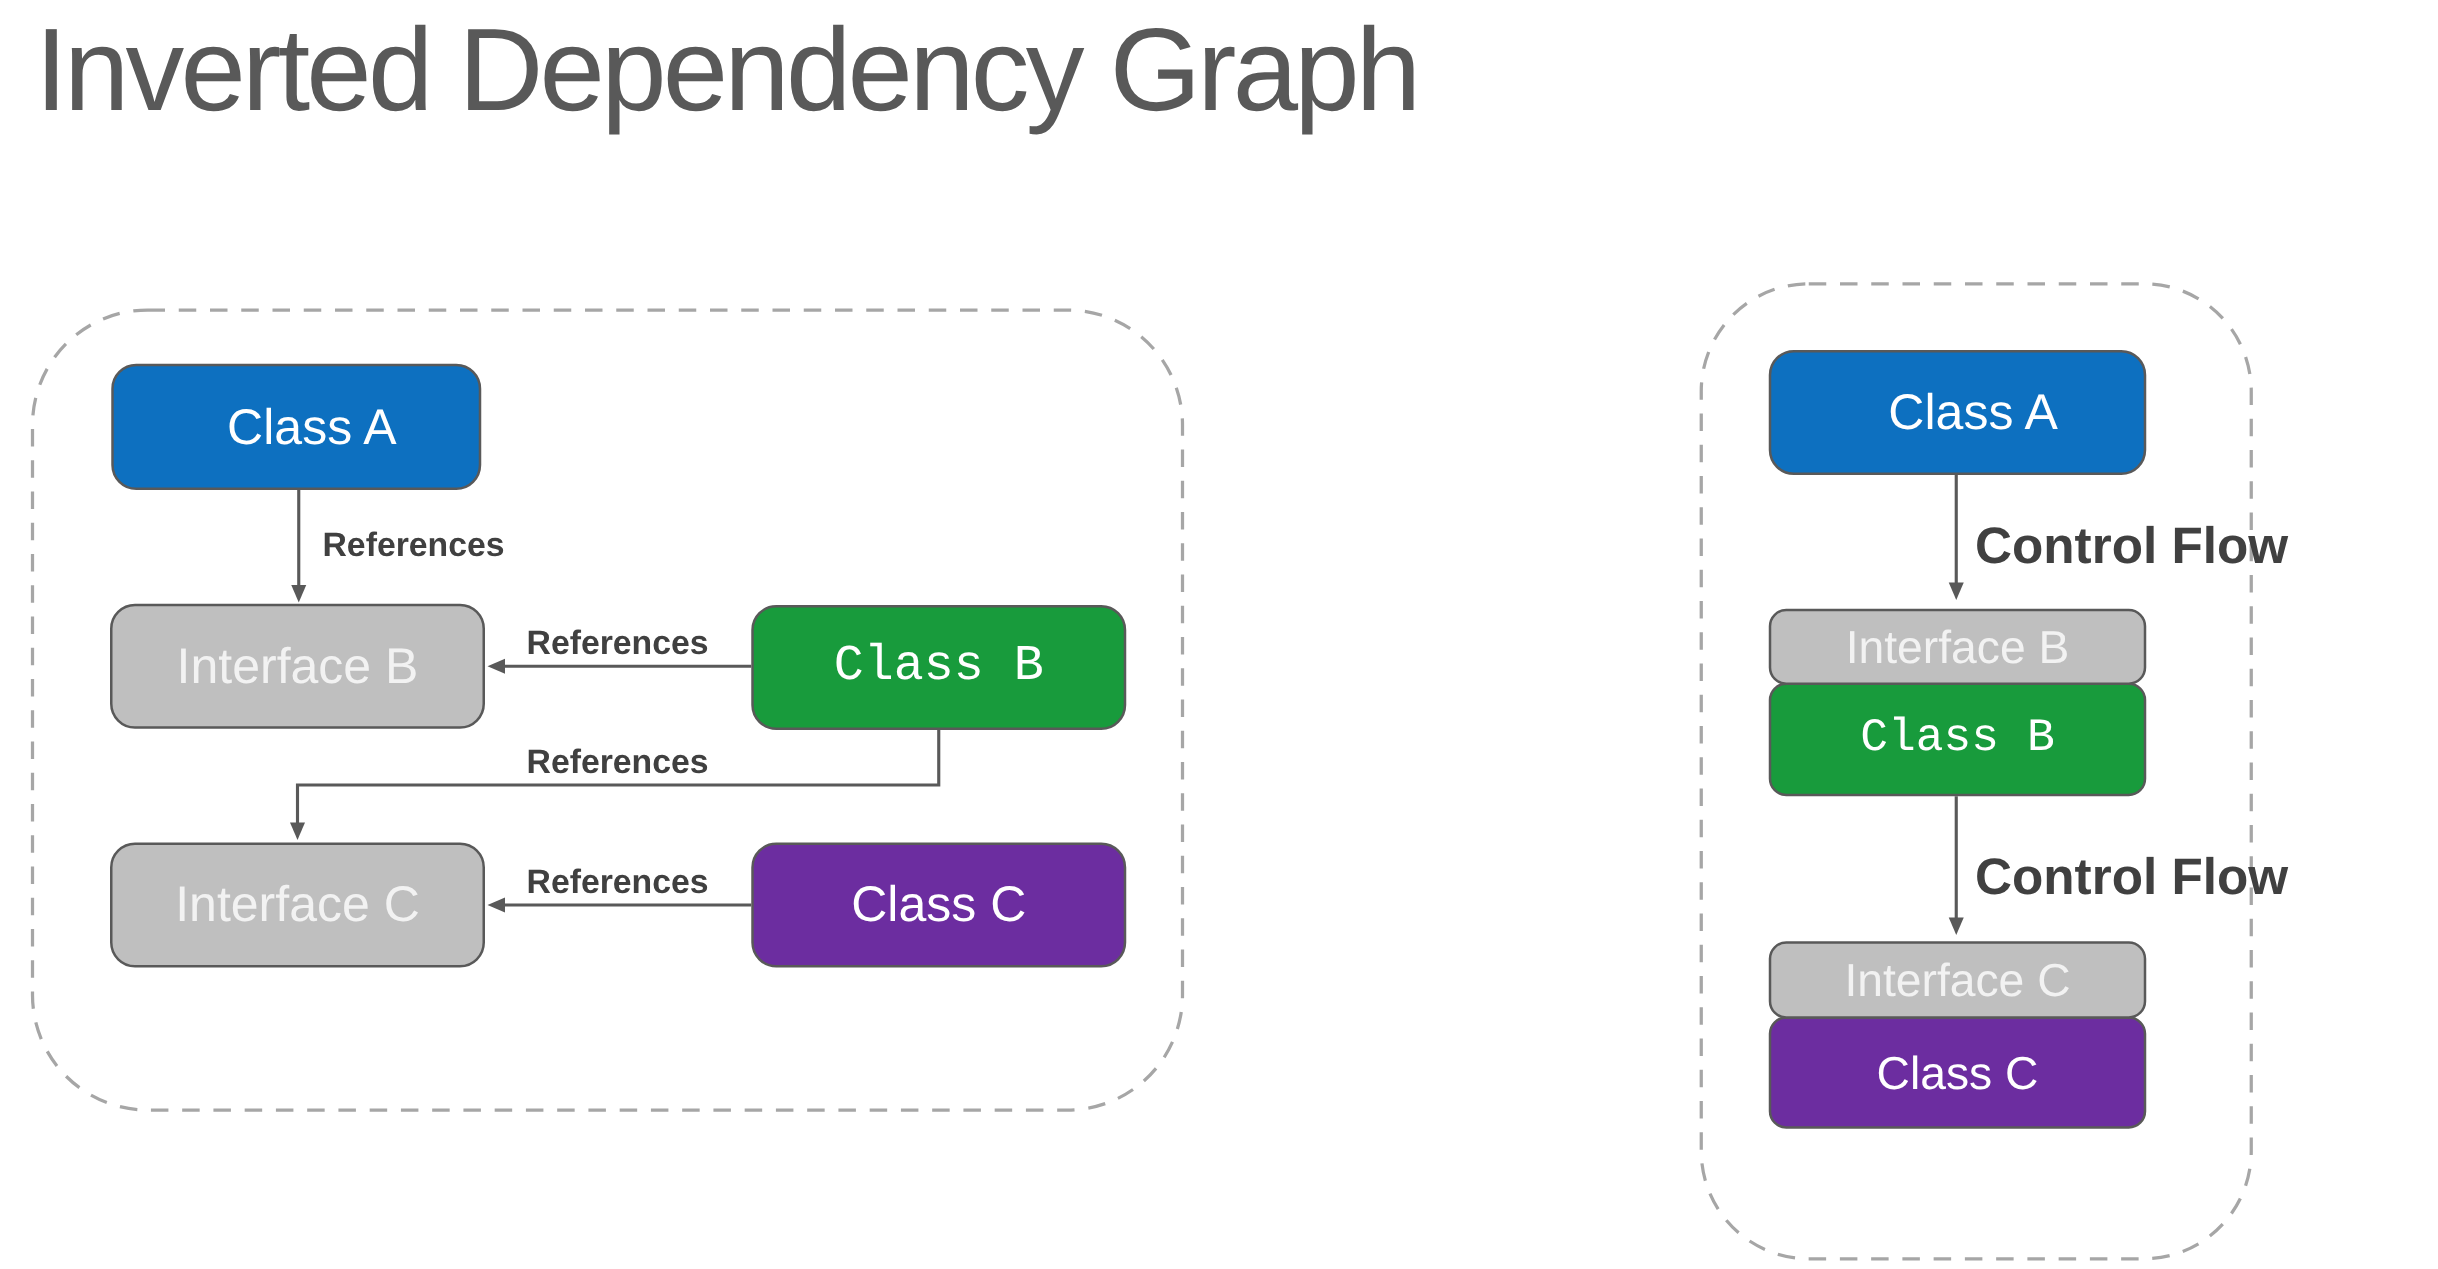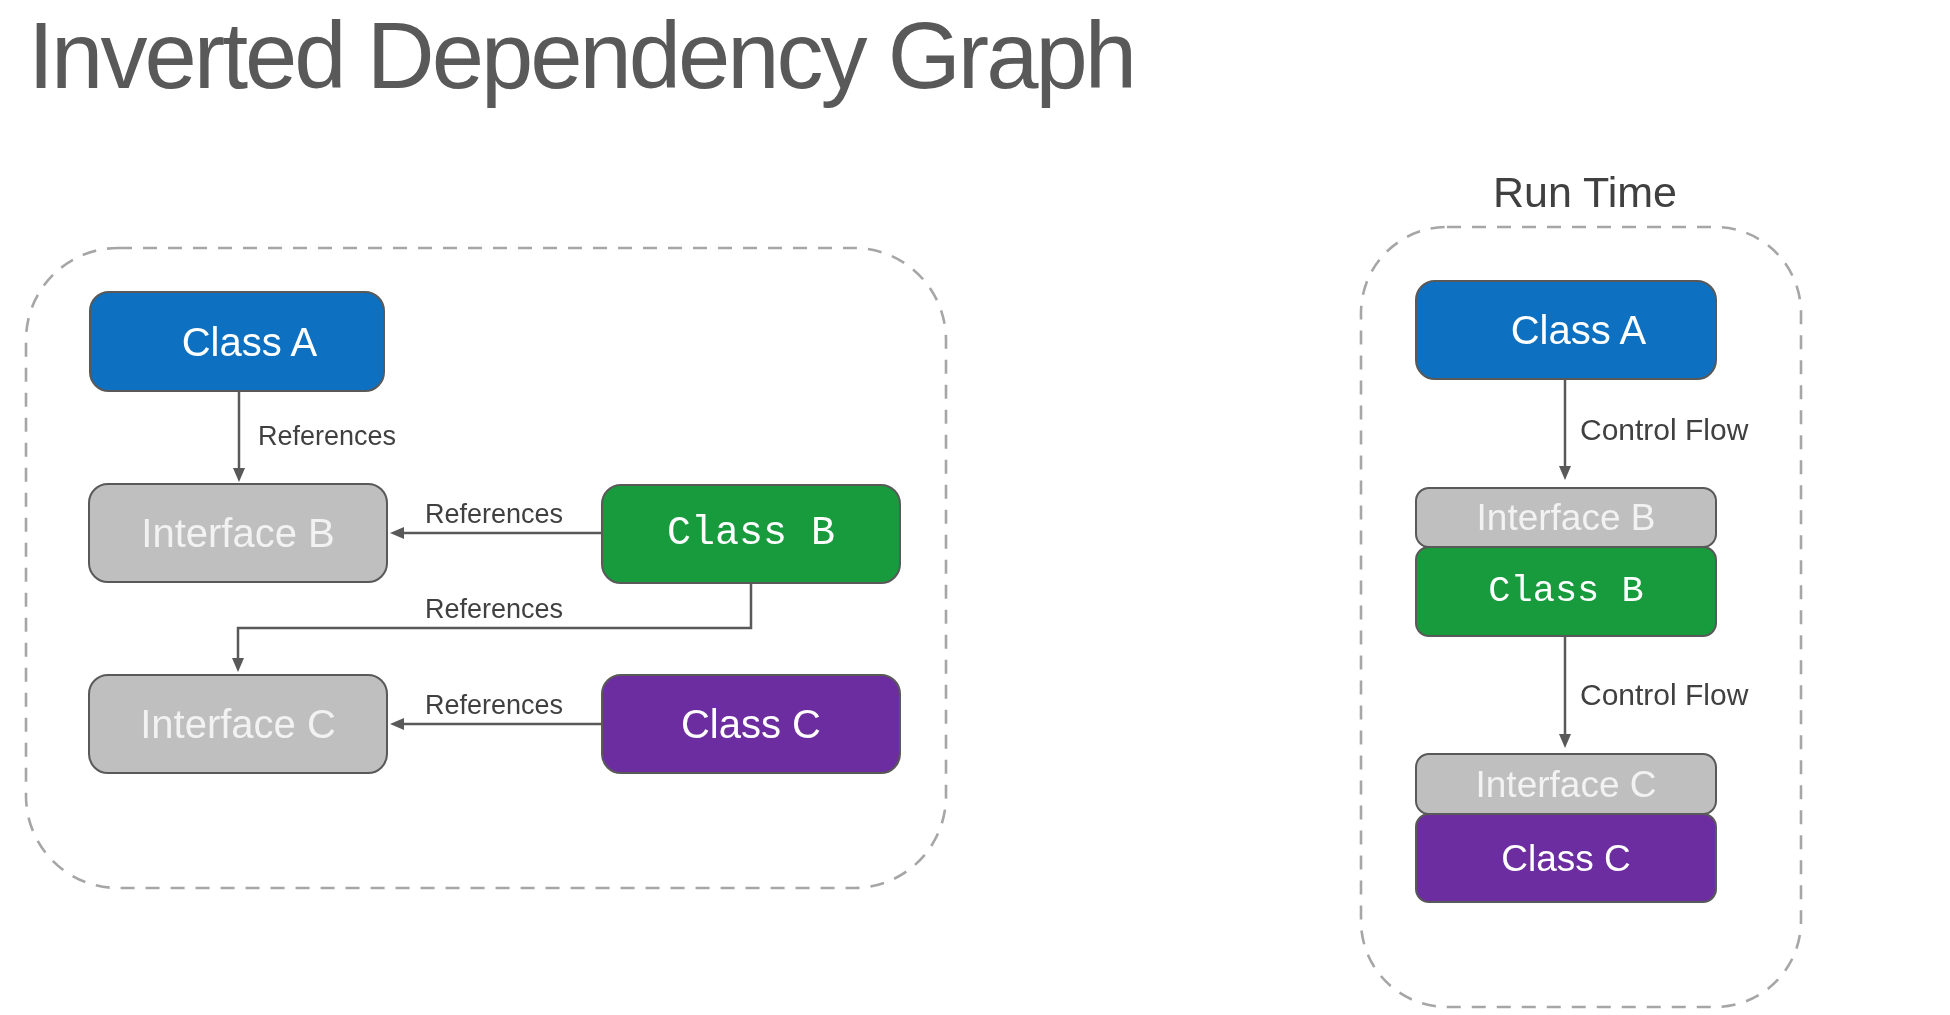--- a/index.html
+++ b/index.html
@@ -28,34 +28,33 @@
     border:2.5px solid var(--box-border,#595959);box-sizing:border-box;
     color:var(--node-text,#ffffff);font-size:40px;font-weight:400;line-height:1;
     border-radius:20px;white-space:nowrap;
   }
   .node.blue{background:var(--class-a,#0D70C0);padding-left:25px;}
   .node.green{background:var(--class-b,#189B3C);font-family:Liberation Mono, monospace;}
   .node.purple{background:var(--class-c,#6C2DA0);}
   .node.gray{background:var(--interface-fill,#BFBFBF);color:var(--interface-text,#F2F2F2);}
   .node.slim{border-radius:14px;font-size:37px;}
   .edge-label{
-    position:absolute;font-size:27px;font-weight:400;
+    position:absolute;font-size:27px;font-weight:700;
     color:var(--label-text,#404040);white-space:nowrap;
   }
   .edge-label.centered{transform:translateX(-50%);}
-  .edge-label.big{font-size:30px;}
+  .edge-label.big{font-size:41px;}
 </style>
 </head>
 <body>
 
 <div class="stage">
 
   <h1 class="title">Inverted Dependency Graph</h1>
 
-  <div class="section-label run">Run Time</div>
 
   <svg class="connectors" width="1950" height="1015" viewBox="0 0 1950 1015">
 
     <rect x="26" y="248" width="920" height="640" rx="92"></rect>
     <rect x="1361" y="227" width="440" height="780" rx="86"></rect>
 
     <g>
       <path d="M239,392 V469"></path>
       <polygon points="239,482 233,468 245,468"></polygon>
     </g>

